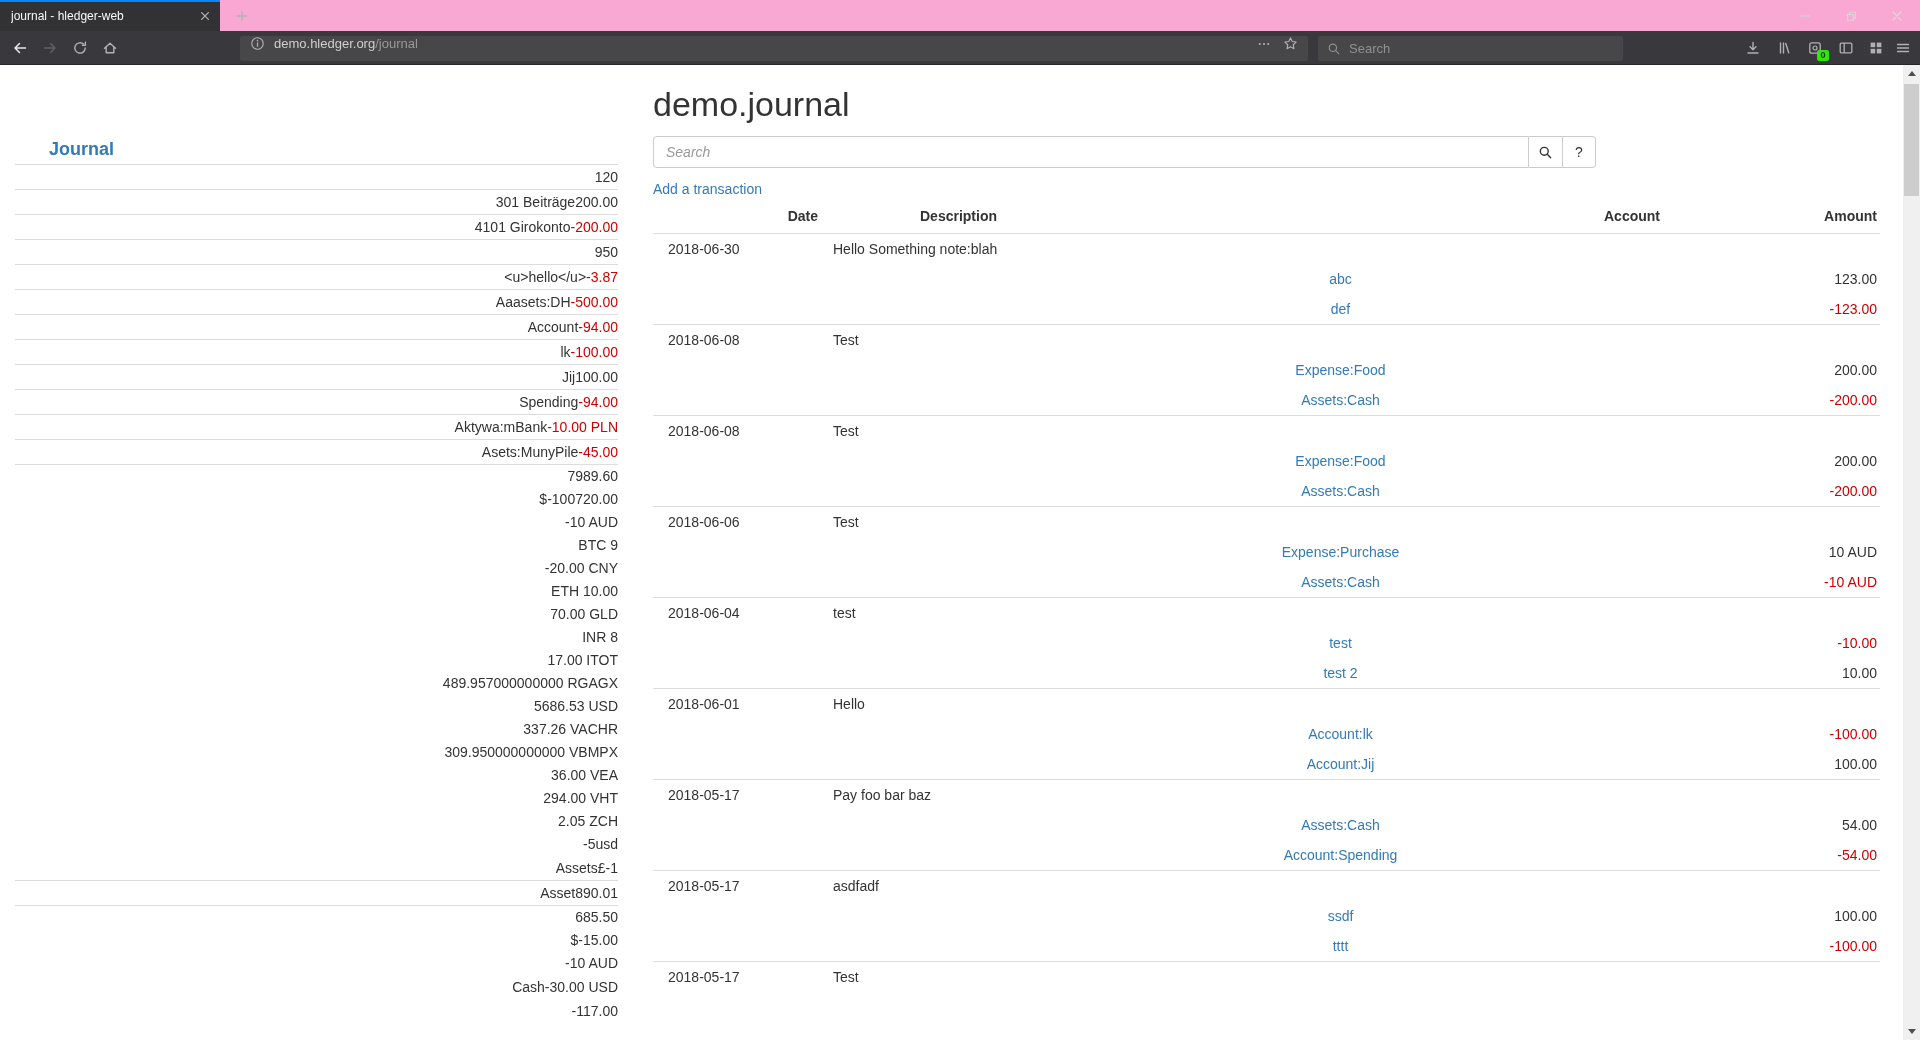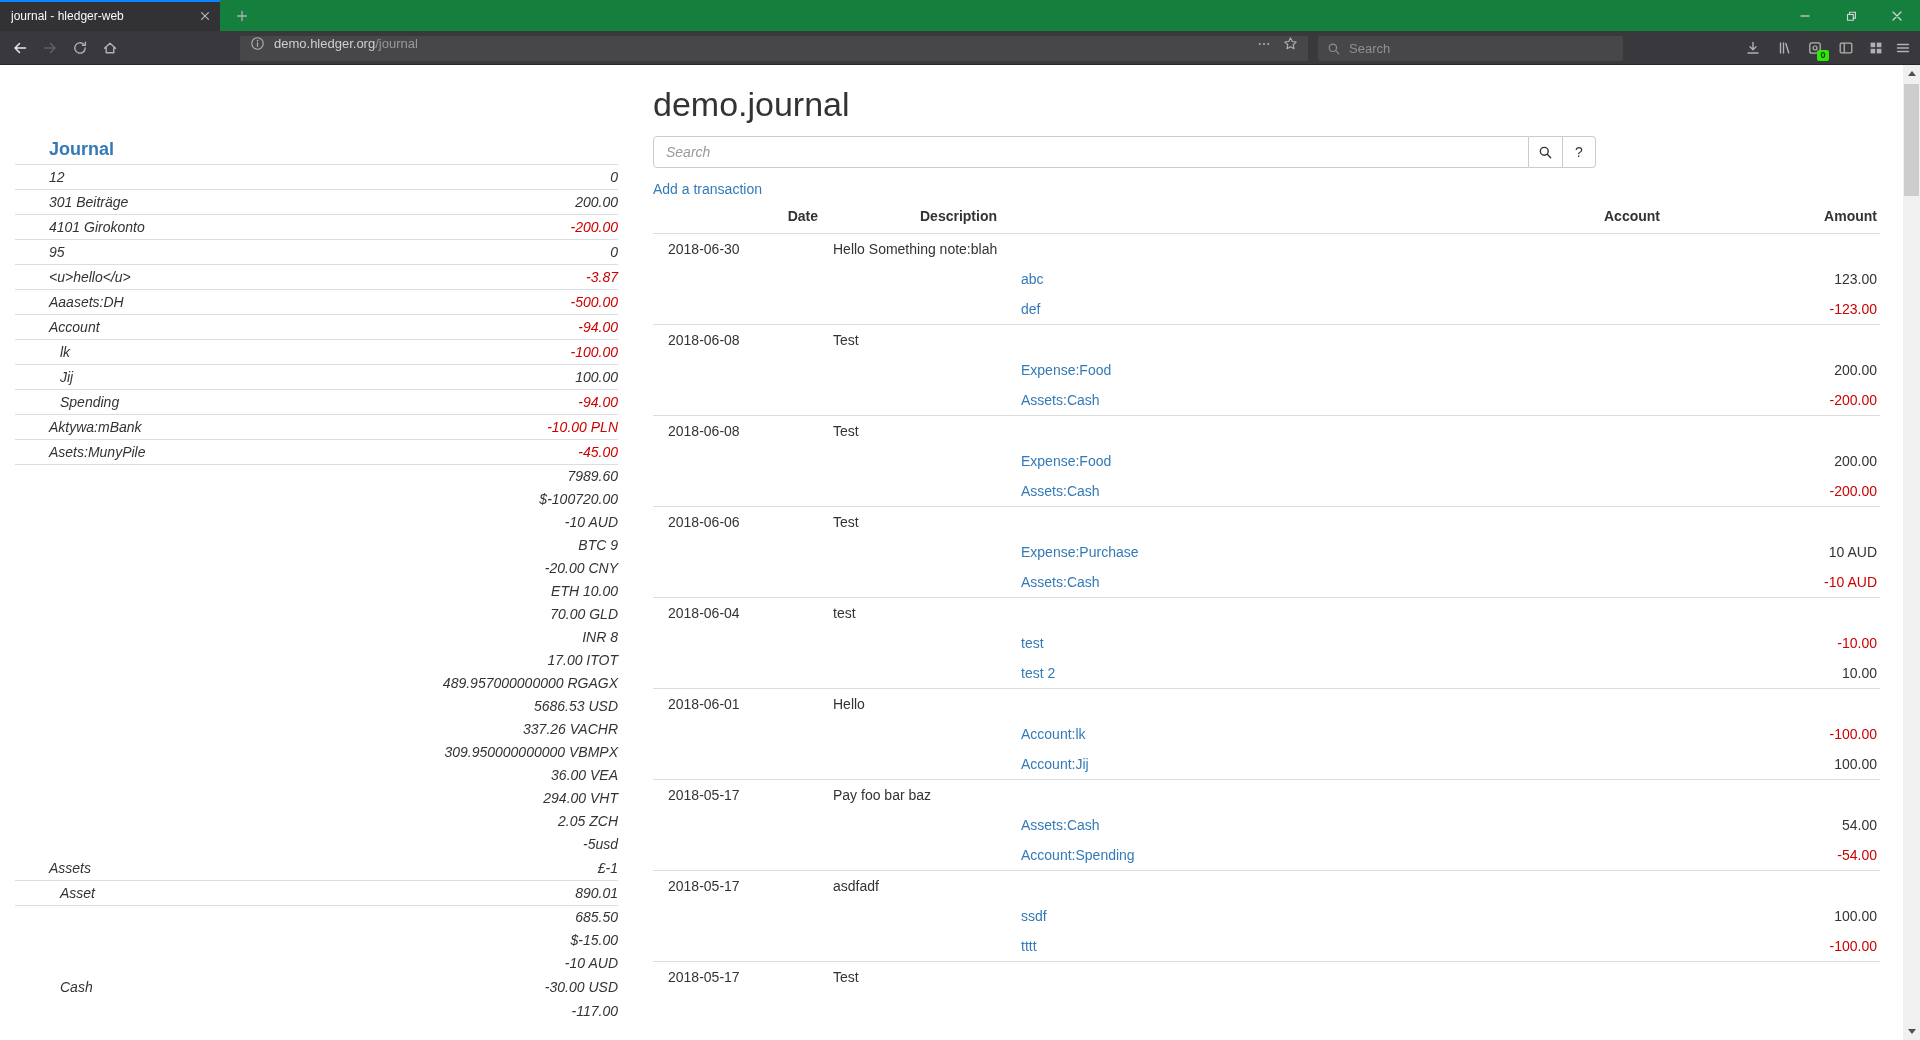--- a/index.html
+++ b/index.html
@@ -2,21 +2,21 @@
 <html><head>
 <meta charset="utf-8">
 <style>
   *{margin:0;padding:0;box-sizing:border-box;}
   html,body{width:1920px;height:1040px;}
   body{overflow:hidden;position:relative;background:#fff;font-family:"Liberation Sans",sans-serif;}
   svg{display:block;}
   a{cursor:pointer;}
 
   
-  .tabbar{position:absolute;top:0;left:0;width:1920px;height:39px;background:#15803d;z-index:6;}
+  .tabbar{position:absolute;top:0;left:0;width:1920px;height:39px;background:#f9a8d4;z-index:6;}
   .tab{position:absolute;left:0;top:0;width:220px;height:31px;background:#323234;}
   .tab-accent{position:absolute;top:0;left:0;width:100%;height:2px;background:#0a84ff;}
   .tab-title{position:absolute;left:11px;top:9px;font-size:12px;color:#f9f9fa;white-space:nowrap;max-width:178px;overflow:hidden;}
   .tab-close{position:absolute;right:7px;top:8px;width:16px;height:16px;display:flex;align-items:center;justify-content:center;color:#b1b1b3;cursor:pointer;}
   .newtab{position:absolute;left:230px;top:5px;width:24px;height:22px;display:flex;align-items:center;justify-content:center;color:#b1b1b3;cursor:pointer;}
   .win-controls{position:absolute;right:0;top:0;height:31px;display:flex;}
   .win-btn{width:46px;height:31px;display:flex;align-items:center;justify-content:center;color:#d8d8da;cursor:pointer;}
 
   .toolbar{position:absolute;top:31px;left:0;width:1920px;height:34px;background:#38383d;border-bottom:1px solid #27272b;z-index:6;}
   .nav-icon,.tb-icon{position:absolute;top:4px;width:28px;height:26px;display:flex;align-items:center;justify-content:center;color:#b1b1b3;border-radius:2px;cursor:pointer;}
@@ -50,21 +50,21 @@
   .sb-btn{position:absolute;left:0;width:17px;height:17px;display:flex;align-items:center;justify-content:center;cursor:pointer;}
   .sb-btn.up{top:0;}
   .sb-btn.down{bottom:0;}
   .tri-up{width:0;height:0;border-left:4px solid transparent;border-right:4px solid transparent;border-bottom:5px solid #505050;}
   .tri-down{width:0;height:0;border-left:4px solid transparent;border-right:4px solid transparent;border-top:5px solid #505050;}
   .sb-thumb{position:absolute;top:19px;left:1px;width:15px;height:112px;background:#cdcdcd;cursor:pointer;}
 
   
   .sidebar{position:absolute;left:15px;top:71px;width:603px;font-size:14px;color:#333;}
   .sidebar-title{display:inline-block;margin-left:34px;padding:3px 0 4px;color:#337ab7;font-weight:bold;font-size:18px;text-decoration:none;}
-  .srow{display:flex;justify-content:space-between;align-items:center;height:25px;padding-left:34px;font-style:italic;}
+  .srow{display:flex;justify-content:flex-end;align-items:center;height:25px;padding-left:34px;}
   .srow.a{height:23px;}
   .srow.b{border-top:1px solid #ddd;}
   .acct{color:#333;text-decoration:none;white-space:nowrap;}
   .acct.ind{padding-left:11px;}
   .bal{white-space:nowrap;}
   .neg{color:#cc0000;}
 
   
   .main{position:absolute;left:653px;top:0;width:1227px;color:#333;}
   .page-title{margin-top:21px;font-size:34px;font-weight:400;color:#333;line-height:1.1;}
@@ -74,21 +74,21 @@
   .sg-btn{width:34px;border:1px solid #ccc;border-left:none;background:#fff;display:flex;align-items:center;justify-content:center;color:#333;font-size:14px;cursor:pointer;font-family:inherit;}
   .sg-btn.last{border-radius:0 4px 4px 0;width:33px;}
   .section-title{margin-top:24px;font-size:26px;font-weight:400;color:#333;line-height:1.15;}
   .add-link{display:inline-block;margin-top:13px;color:#337ab7;font-size:14px;text-decoration:none;}
   .journal-table{width:100%;border-collapse:collapse;margin-top:4px;font-size:14px;table-layout:fixed;}
   .journal-table th{text-align:right;font-weight:bold;padding:4px 0 7px 15px;line-height:20px;}
   .journal-table th.amount{text-align:right;padding:4px 3px 7px 0;}
   .journal-table td{padding:5px 0 5px 15px;line-height:20px;overflow:hidden;white-space:nowrap;}
   .journal-table td.amount{text-align:right;padding:5px 3px 5px 0;}
   .journal-table tr.tt td{border-top:1px solid #ddd;}
-  .journal-table td.acct-cell{padding-left:24px;}
+  .journal-table td.acct-cell{padding-left:24px;text-align:center;}
   .acct-link{color:#337ab7;text-decoration:none;}
 </style>
 </head>
 <body>
 
 <div class="tabbar">
   <div class="tab">
     <div class="tab-accent"></div>
     <span class="tab-title">journal - hledger-web</span>
     <span class="tab-close">

